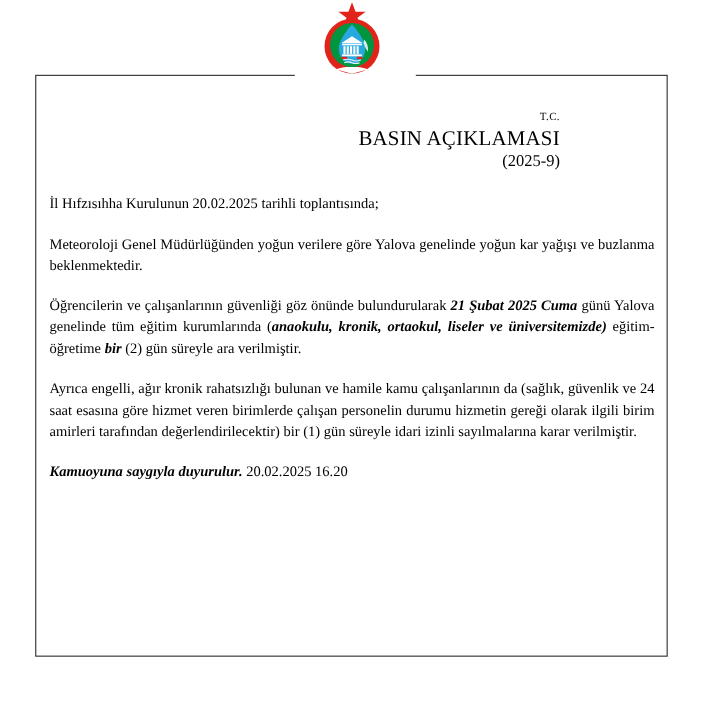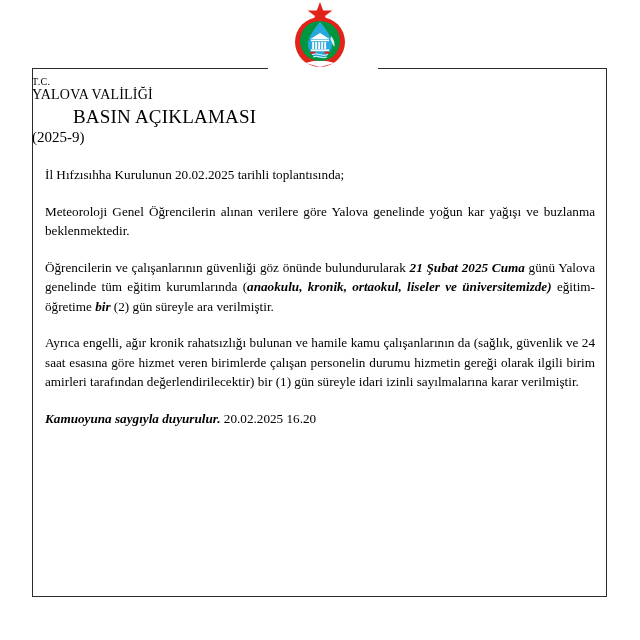--- a/index.html
+++ b/index.html
@@ -60,23 +60,23 @@
     width: 110px;
     height: 14px;
     background: #ffffff;
     z-index: 2;
   }
 
   
   .heading {
     position: absolute;
     left: 32px;
-    top: 76px;
+    top: 101px;
     width: 477px;
-    text-align: left;
+    text-align: right;
     z-index: 4;
   }
   .h-tc {
     font-size: 10px;
     line-height: 11px;
     letter-spacing: 0.3px;
   }
   .h-valilik {
     font-size: 14px;
     line-height: 15px;
@@ -97,21 +97,21 @@
   }
   .h-sayi {
     font-size: 15px;
     line-height: 18px;
   }
 
   
   .body-text {
     position: absolute;
     left: 45px;
-    top: 165px;
+    top: 175px;
     width: 550px;
     font-size: 13.2px;
     line-height: 19.5px;
     text-align: justify;
     z-index: 4;
   }
   .body-text p {
     margin: 0 0 17px 0;
   }
   .body-text p.last {
@@ -165,30 +165,29 @@
         <g stroke="#ffffff" stroke-width="1" fill="none" opacity="0.9">
           <path d="M23 52.6 q4 -1.6 8 0 q4 1.6 8 0"></path>
           <path d="M24 55 q3.5 -1.5 7 0 q3.5 1.5 7 0"></path>
         </g>
       </svg>
     </span>
   </div>
 
   <div class="heading">
     <div class="h-tc">T.C.</div>
-    <div class="h-valilik">YALOVA VALİLİĞİ</div>
     <div class="h-basin">BASIN AÇIKLAMASI</div>
     <div class="h-sayi">(2025-9)</div>
   </div>
 
   <div class="body-text">
 
     <p>İl Hıfzısıhha Kurulunun 20.02.2025 tarihli toplantısında;</p>
 
-    <p>Meteoroloji Genel Öğrencilerin alınan verilere göre Yalova genelinde yoğun kar yağışı ve buzlanma beklenmektedir.</p>
+    <p>Meteoroloji Genel Müdürlüğünden yoğun verilere göre Yalova genelinde yoğun kar yağışı ve buzlanma beklenmektedir.</p>
 
     <p><span>Öğrencilerin ve çalışanlarının güvenliği göz önünde bulundurularak </span><b>21 Şubat 2025 Cuma</b><span> günü Yalova genelinde tüm eğitim kurumlarında (</span><b>anaokulu, kronik, ortaokul, liseler ve üniversitemizde)</b><span> eğitim-öğretime </span><b>bir</b><span> (2) gün süreyle ara verilmiştir.</span></p>
 
     <p class="gap-before">Ayrıca engelli, ağır kronik rahatsızlığı bulunan ve hamile kamu çalışanlarının da (sağlık, güvenlik ve 24 saat esasına göre hizmet veren birimlerde çalışan personelin durumu hizmetin gereği olarak ilgili birim amirleri tarafından değerlendirilecektir) bir (1) gün süreyle idari izinli sayılmalarına karar verilmiştir.</p>
 
     <p class="last gap-before"><b>Kamuoyuna saygıyla duyurulur.</b><span> 20.02.2025 16.20</span></p>
 
   </div>
 
 </div>

